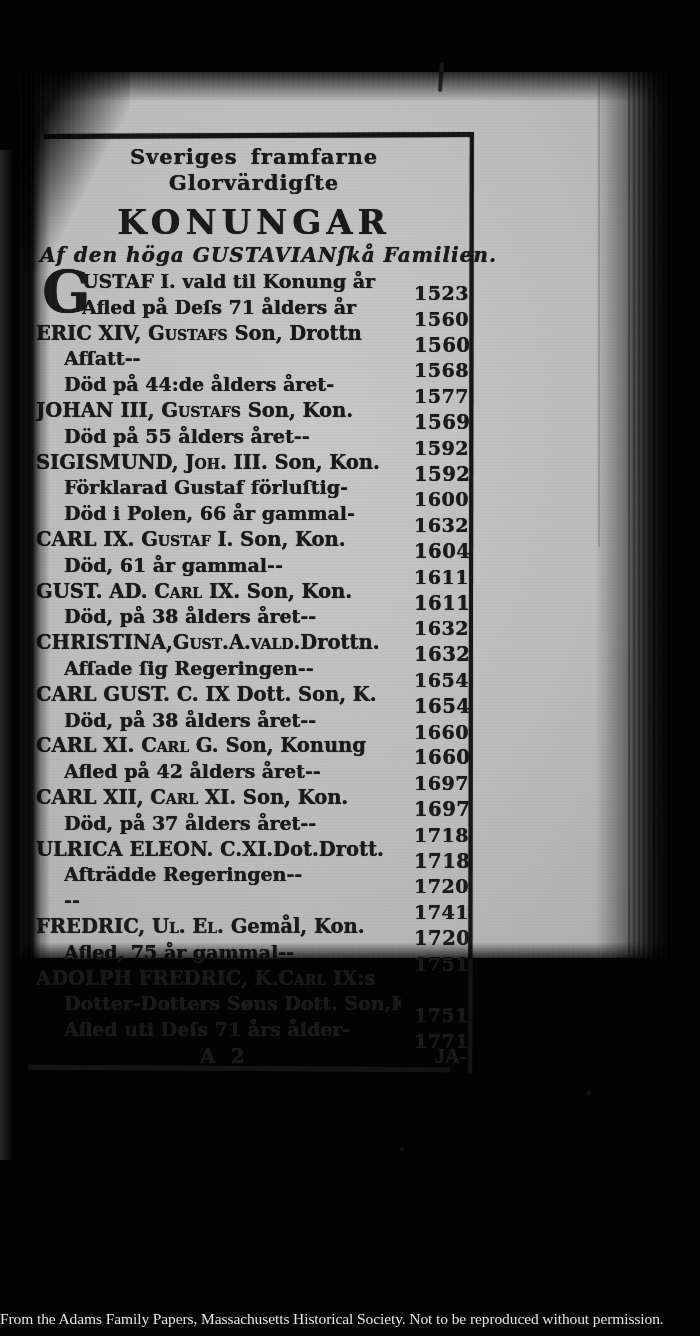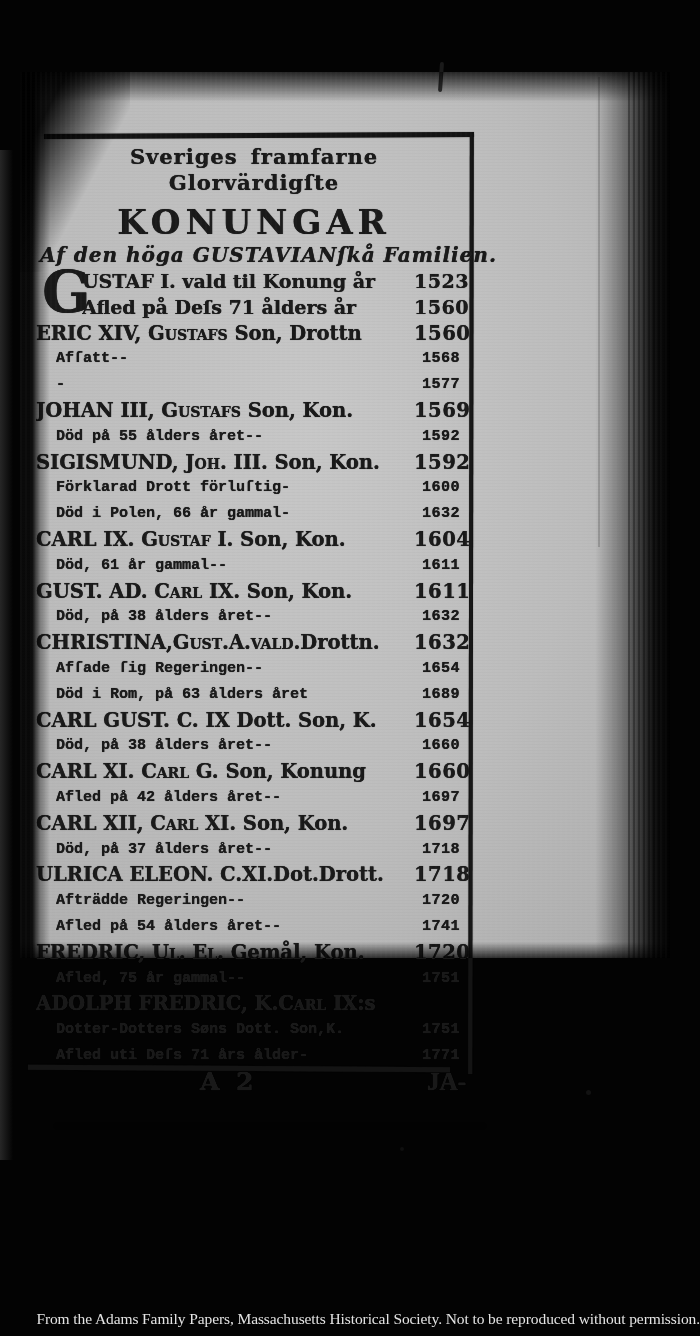--- a/index.html
+++ b/index.html
@@ -41,32 +41,32 @@
   .content{position:absolute;left:20px;top:66px;width:428px;color:#191919;
            text-shadow:0 0 .7px #2a2a2a, .3px .3px .5px rgba(30,30,30,.55);}
   .t1{font-size:21px;font-weight:700;text-align:center;letter-spacing:1px;word-spacing:5px;
       margin-top:6px;line-height:26px;}
   .t2{font-size:34px;font-weight:700;text-align:center;letter-spacing:5px;line-height:38px;margin-top:7px;}
   .t3{font-size:20px;font-weight:700;font-style:italic;text-align:center;letter-spacing:1px;
       line-height:26px;margin-top:1px;white-space:nowrap;}
   .entries{position:relative;margin-top:1px;}
   .dropcap{position:absolute;left:2px;top:-5px;font-size:57px;line-height:56px;font-weight:700;}
   .row{display:flex;height:25.8px;line-height:25.8px;font-weight:700;font-size:19.5px;white-space:nowrap;}
-  .row.ind1{padding-left:16px;font-size:15px;font-family:Liberation Mono, monospace;}
+  .row.ind1{padding-left:24px;font-size:19px;}
   .row.ind2{padding-left:42px;font-size:19px;}
   .row.ind0{margin-left:-4px;}
   .name{flex:1;display:flex;justify-content:flex-start;align-items:baseline;margin-right:13px;overflow:hidden;}
   .txt{white-space:pre;}
   .sc{font-variant:small-caps;}
-  .year{width:54px;text-align:center;letter-spacing:.5px;}
-  .sigline{position:relative;height:26px;line-height:26px;font-weight:700;font-size:25px;}
+  .year{width:54px;text-align:left;letter-spacing:.5px;margin-top:12px;}
+  .sigline{position:relative;height:26px;line-height:26px;font-weight:700;font-size:20px;}
   .sig{position:absolute;left:160px;letter-spacing:4px;}
   .catch{position:absolute;right:2px;font-family:Liberation Serif, serif;}
   
-  .caption{position:absolute;left:0;bottom:8px;width:100%;text-align:right;color:#e4e4e4;
+  .caption{position:absolute;left:0;bottom:8px;width:100%;text-align:left;color:#e4e4e4;
            font-family:"Liberation Serif","DejaVu Serif",serif;font-size:15.5px;letter-spacing:-.1px;}
 </style>
 </head>
 <body>
 
 <div class="stage">
   <div class="left-sliver"></div>
 
   <div class="page">
     <div class="crease-v"></div>
@@ -105,20 +105,21 @@
           <div class="row ind1">
             <span class="name">
               <span class="txt"><span>Afſatt</span></span>
               <span class="dash">-</span>
               <span class="dash">-</span>
             </span>
             <span class="year">1568</span>
           </div>
           <div class="row ind1">
             <span class="name">
+              <span class="txt"><span>Död på 44:de ålders året</span></span>
               <span class="dash">-</span>
             </span>
             <span class="year">1577</span>
           </div>
           <div class="row ind0">
             <span class="name">
               <span class="txt"><span>JOHAN III, </span><span class="sc">Gustafs</span><span> Son, Kon.</span></span>
             </span>
             <span class="year">1569</span>
           </div>
@@ -131,21 +132,21 @@
             <span class="year">1592</span>
           </div>
           <div class="row ind0">
             <span class="name">
               <span class="txt"><span>SIGISMUND, </span><span class="sc">Joh.</span><span> III. Son, Kon.</span></span>
             </span>
             <span class="year">1592</span>
           </div>
           <div class="row ind1">
             <span class="name">
-              <span class="txt"><span>Förklarad Drott förluſtig</span></span>
+              <span class="txt"><span>Förklarad Gustaf förluſtig</span></span>
               <span class="dash">-</span>
             </span>
             <span class="year">1600</span>
           </div>
           <div class="row ind1">
             <span class="name">
               <span class="txt"><span>Död i Polen, 66 år gammal</span></span>
               <span class="dash">-</span>
             </span>
             <span class="year">1632</span>
@@ -185,26 +186,20 @@
             <span class="year">1632</span>
           </div>
           <div class="row ind1">
             <span class="name">
               <span class="txt"><span>Afſade ſig Regeringen</span></span>
               <span class="dash">-</span>
               <span class="dash">-</span>
             </span>
             <span class="year">1654</span>
           </div>
-          <div class="row ind1">
-            <span class="name">
-              <span class="txt"><span>Död i Rom, på 63 ålders året</span></span>
-            </span>
-            <span class="year">1689</span>
-          </div>
           <div class="row ind0">
             <span class="name">
               <span class="txt"><span>CARL GUST. C. IX Dott. Son, K.</span></span>
             </span>
             <span class="year">1654</span>
           </div>
           <div class="row ind1">
             <span class="name">
               <span class="txt"><span>Död, på 38 ålders året</span></span>
               <span class="dash">-</span>
@@ -249,21 +244,20 @@
           <div class="row ind1">
             <span class="name">
               <span class="txt"><span>Afträdde Regeringen</span></span>
               <span class="dash">-</span>
               <span class="dash">-</span>
             </span>
             <span class="year">1720</span>
           </div>
           <div class="row ind1">
             <span class="name">
-              <span class="txt"><span>Afled på 54 ålders året</span></span>
               <span class="dash">-</span>
               <span class="dash">-</span>
             </span>
             <span class="year">1741</span>
           </div>
           <div class="row ind0">
             <span class="name">
               <span class="txt"><span>FREDRIC, </span><span class="sc">Ul. El.</span><span> Gemål, Kon.</span></span>
             </span>
             <span class="year">1720</span>

